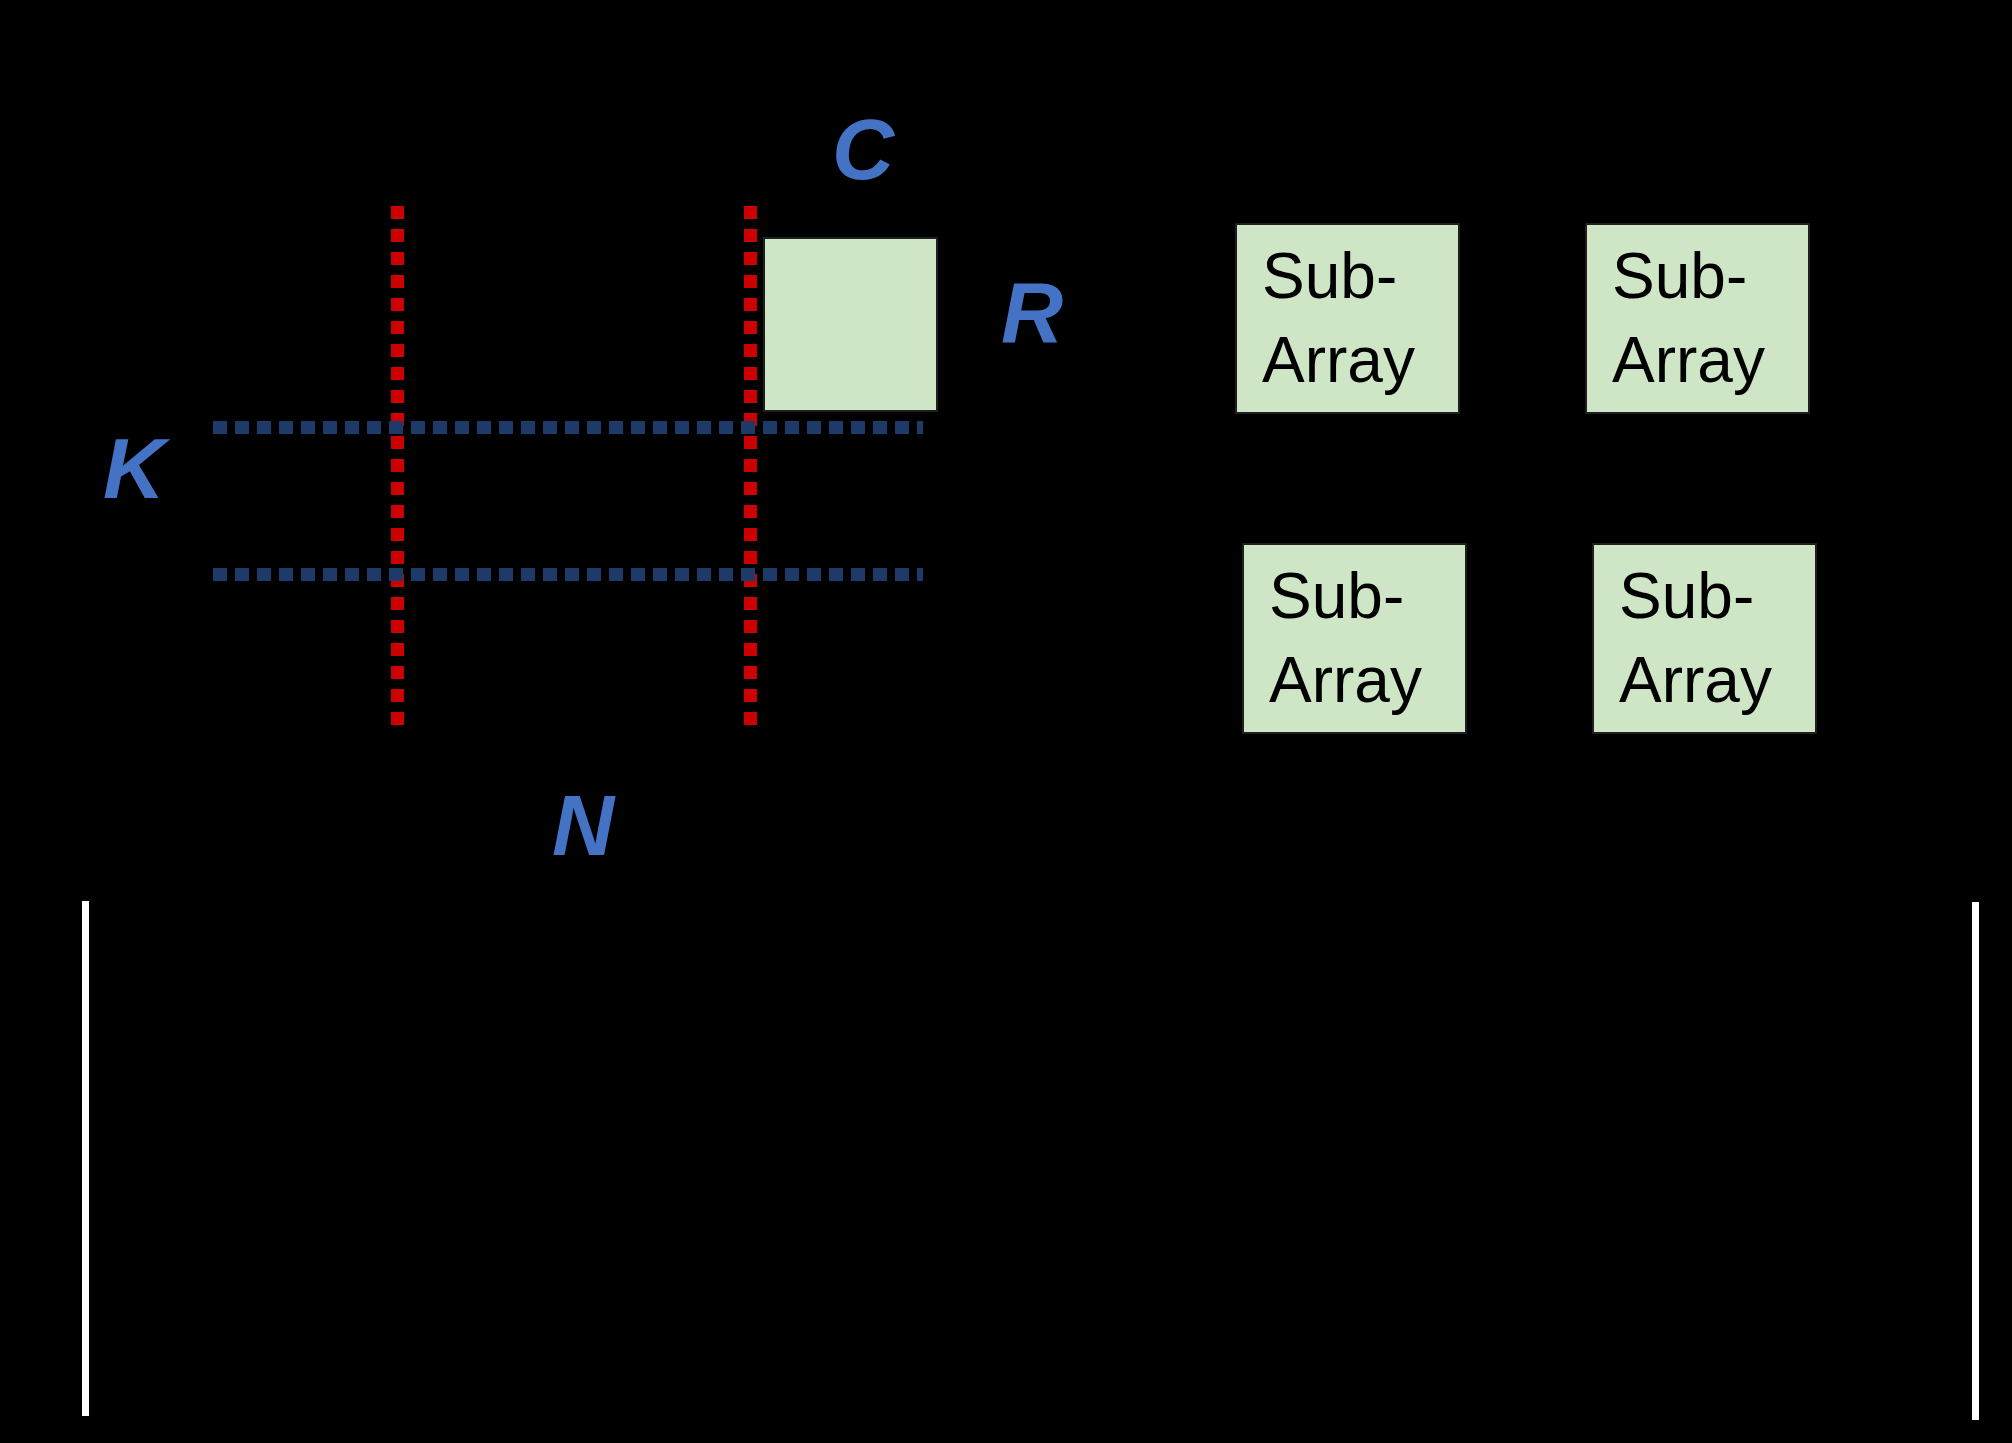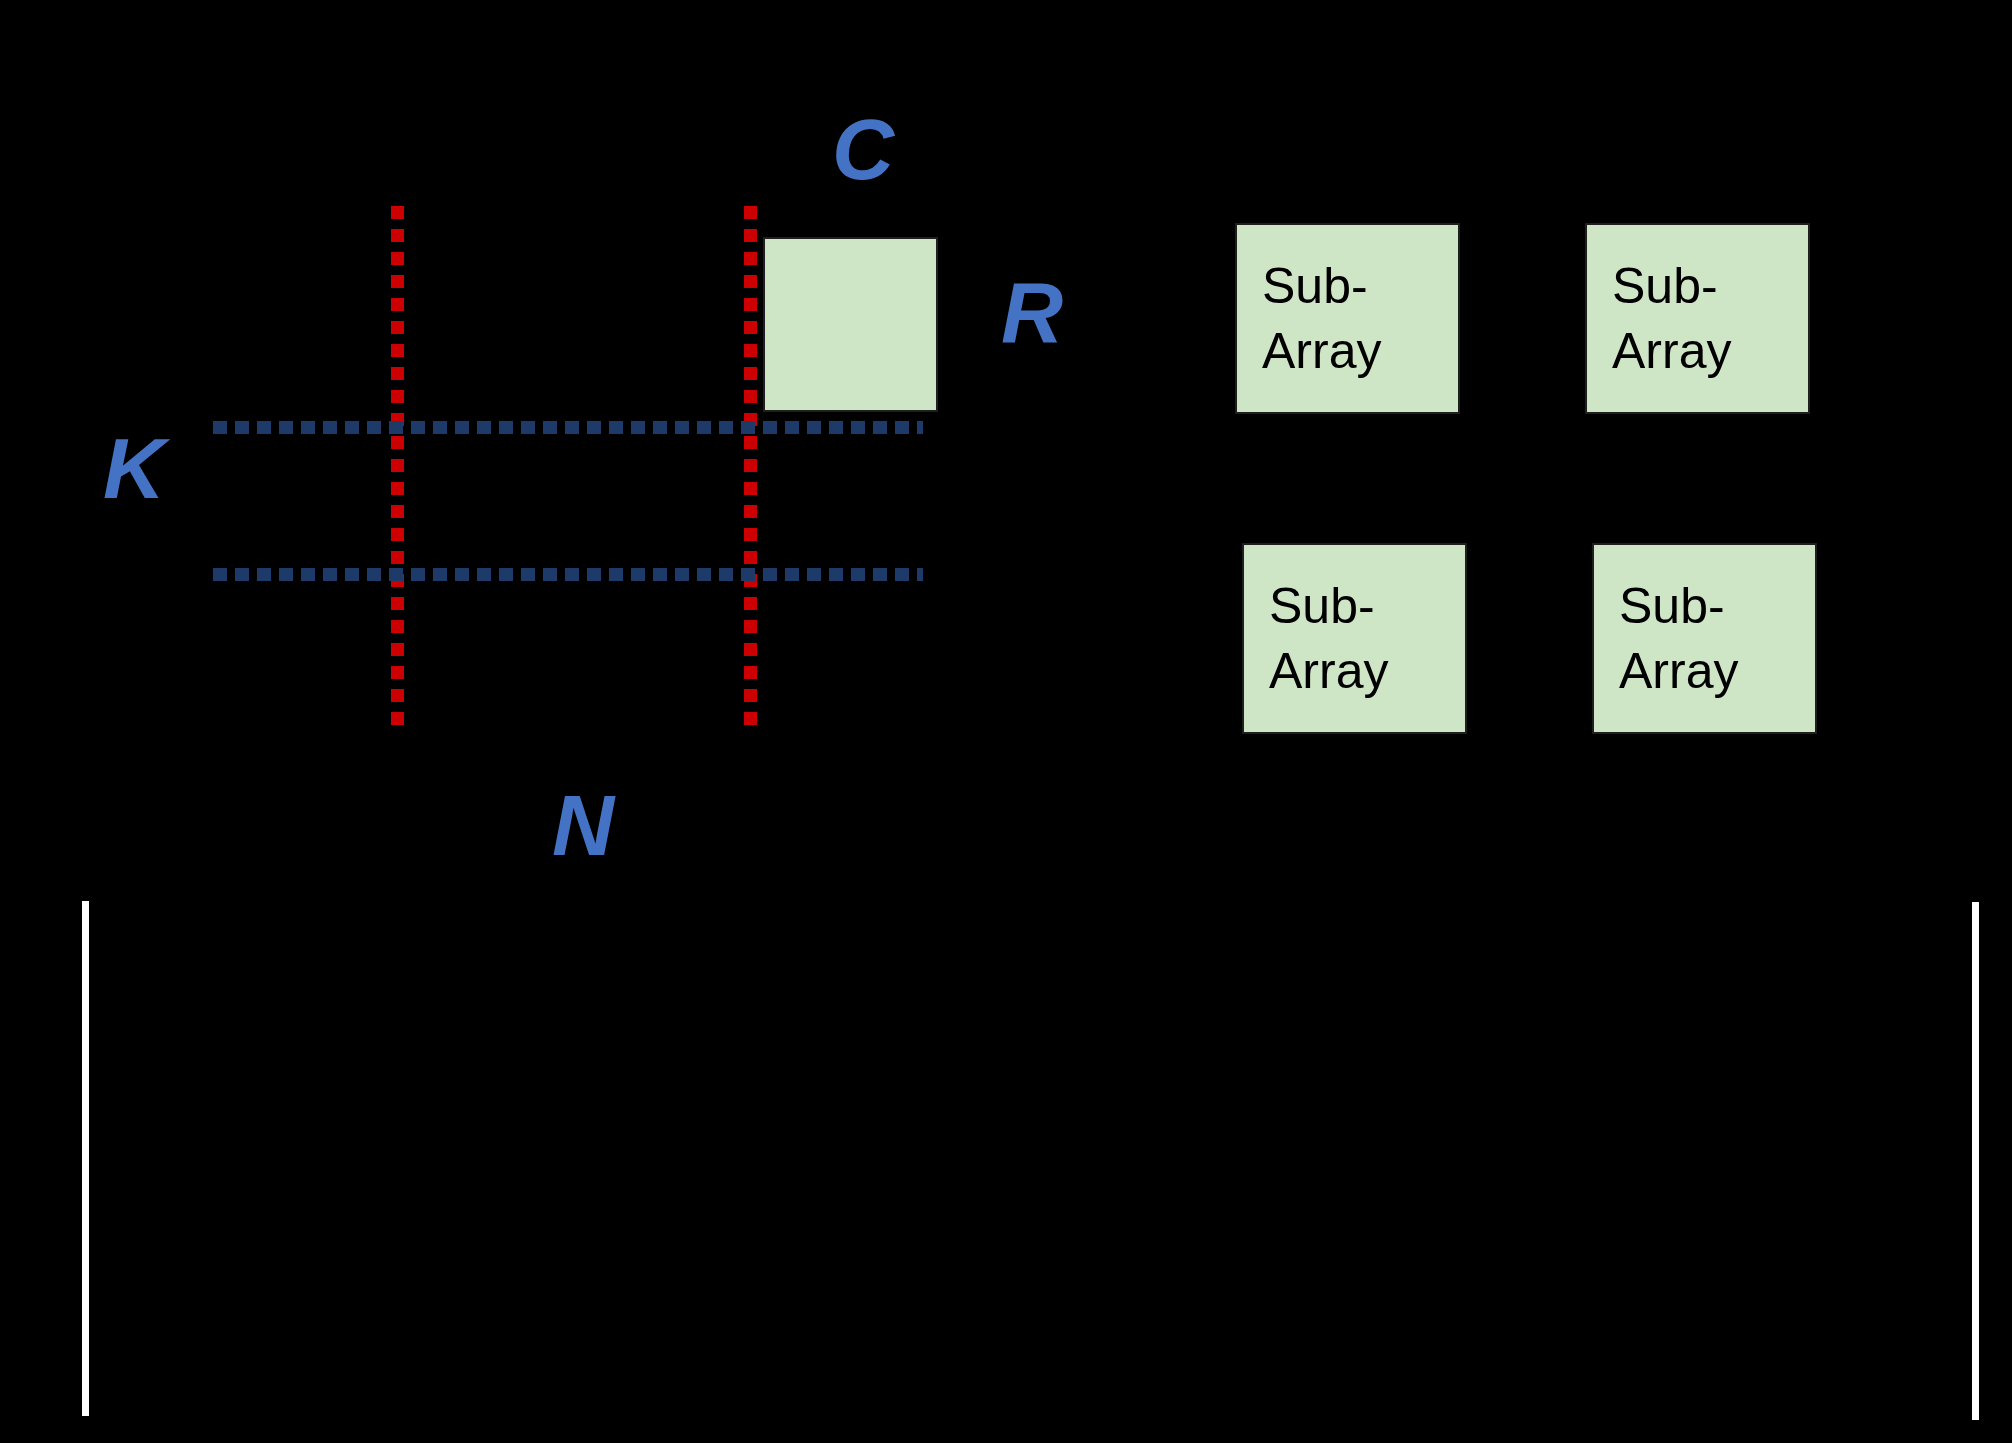--- a/index.html
+++ b/index.html
@@ -78,21 +78,21 @@
 
   
   .subarray {
     position: absolute;
     width: 196px;
     height: 187px;
     background: var(--subarray-fill, #CFE6C6);
     border: 2px solid var(--subarray-border, #1F1F1F);
     color: var(--subarray-text, #000000);
     font-family: "Liberation Sans", sans-serif;
-    font-size: 50px;
+    font-size: 64px;
     line-height: 1.3;
     display: flex;
     flex-direction: column;
     justify-content: center;
     padding-left: 25px;
     box-sizing: content-box;
   }
   #subarray-top-left     { left: 1235px; top: 223px; }
   #subarray-top-right    { left: 1585px; top: 223px; }
   #subarray-bottom-left  { left: 1242px; top: 543px; }

